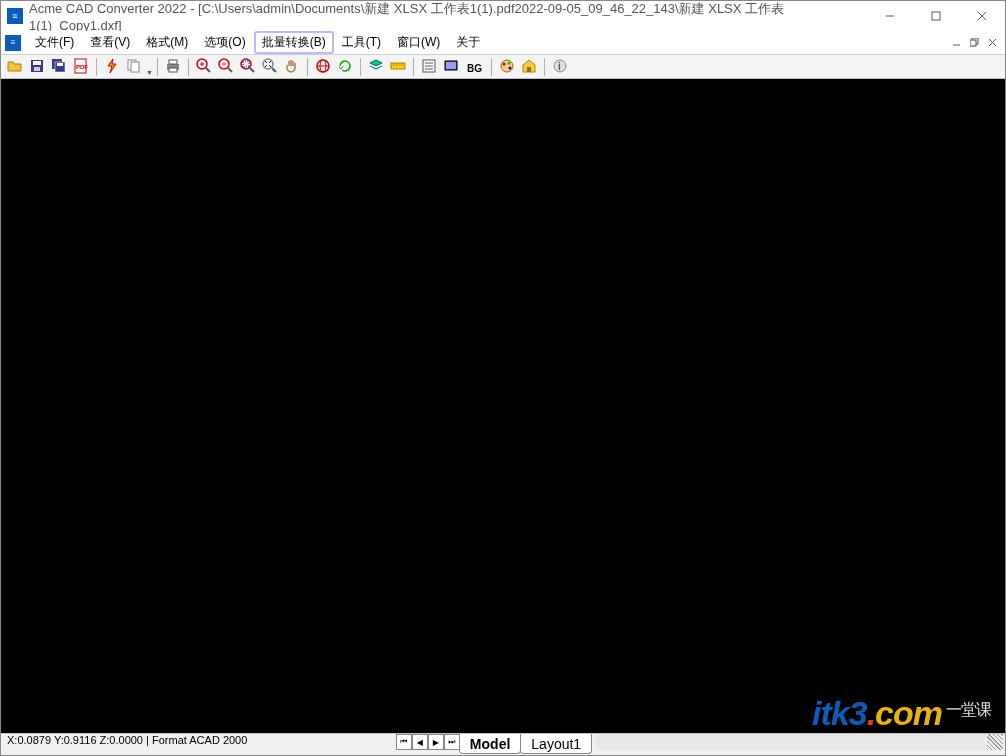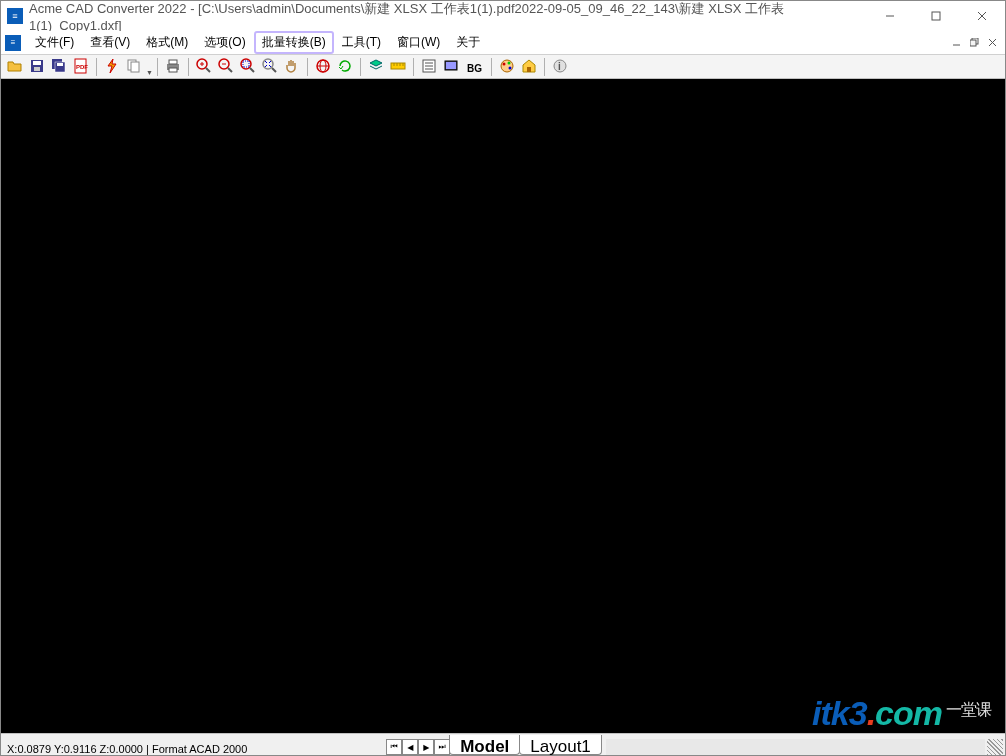--- a/index.html
+++ b/index.html
@@ -128,38 +128,38 @@
   font-family: Arial, sans-serif;
   font-weight: bold;
   font-style: italic;
   font-size: 34px;
   color: #0a5db8;
   letter-spacing: -1px;
   display: flex;
   align-items: baseline;
 }
 .watermark .dot { color: #e63c1e; }
-.watermark .com { color: #14b8a6; font-style: italic; }
+.watermark .com { color: #eab308; font-style: italic; }
 .watermark .cn {
   font-size: 16px;
   color: #e0e0e0;
   font-style: normal;
   font-weight: normal;
   margin-left: 4px;
   align-self: flex-start;
   margin-top: 6px;
 }
 
 
 .statusbar {
   height: 22px;
   background: #f0f0f0;
   border-top: 1px solid #c0c0c0;
   display: flex;
-  align-items: flex-end;
+  align-items: flex-start;
   font-size: 11px;
 }
 .statusbar .coords {
   padding-left: 6px;
   flex: 1;
   color: #000;
 }
 .nav-btns {
   display: flex;
   align-items: center;
@@ -174,21 +174,21 @@
 }
 .tabs {
   display: flex;
   height: 20px;
 }
 .tab {
   padding: 2px 10px;
   background: #fff;
   border: 1px solid #888;
   border-top: none;
-  font-size: 17px;
+  font-size: 14px;
   border-radius: 0 0 4px 4px;
   margin-left: -1px;
 }
 .tab.active { font-weight: bold; background: #fff; }
 .scroll-track {
   flex: 1;
   height: 16px;
   background: #e8e8e8;
   margin-left: 4px;
 }

